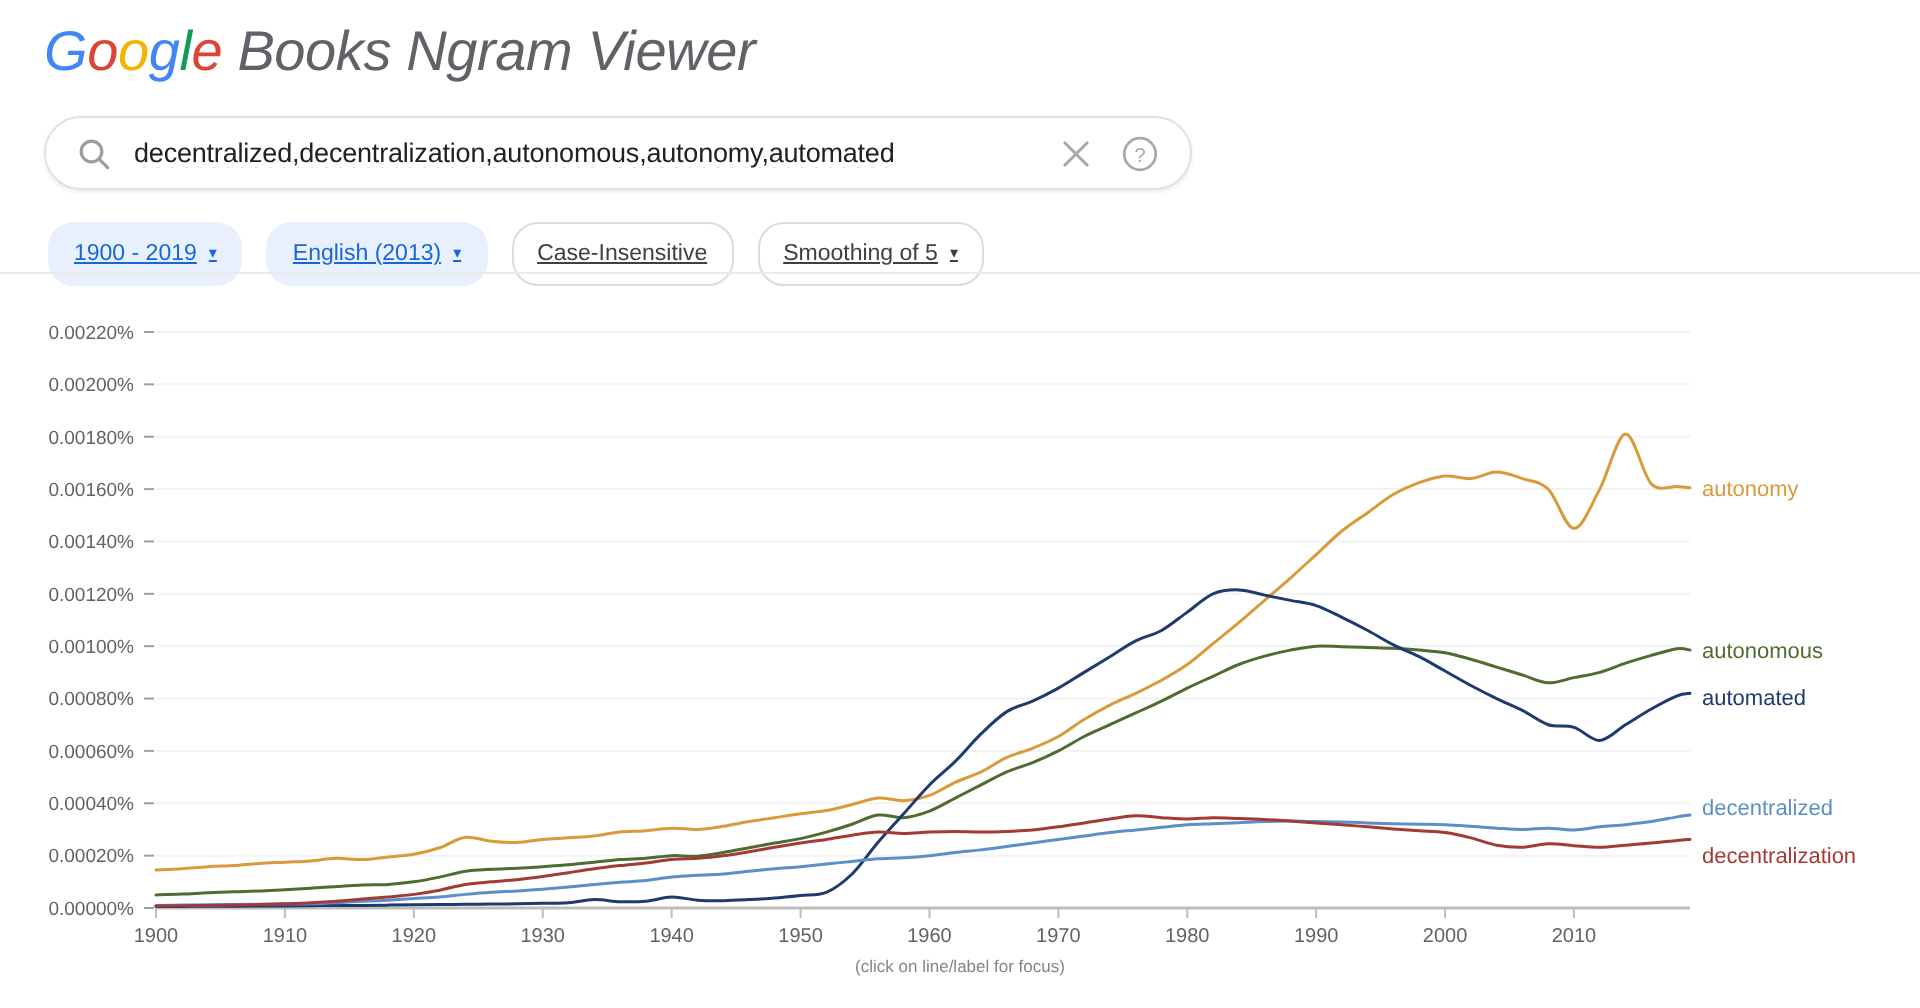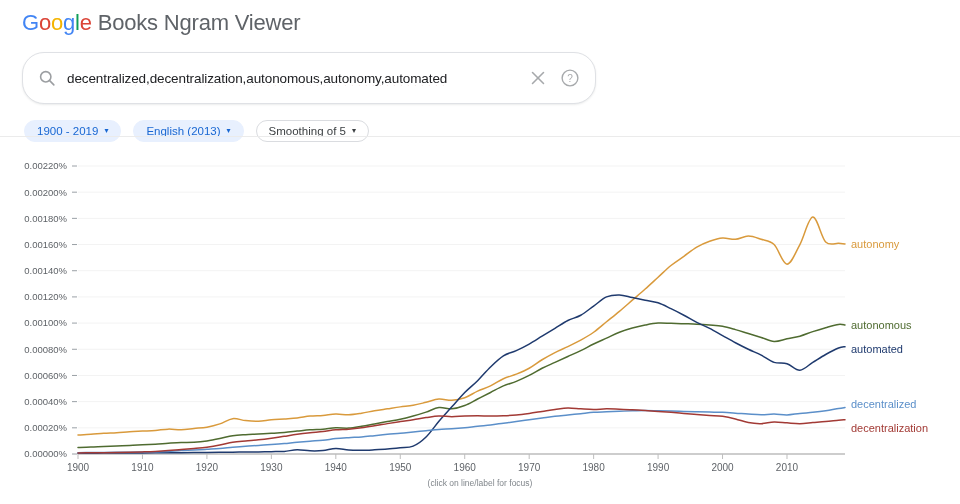--- a/index.html
+++ b/index.html
@@ -7,51 +7,51 @@
     margin: 0; padding: 0;
     width: 960px; height: 504px;
     background: #ffffff;
     font-family: "Liberation Sans", sans-serif;
     overflow: hidden;
   }
   #app { position: relative; width: 960px; height: 504px; background:#fff; }
 
   
   .header { padding: 10px 0 0 22px; }
-  .logo { font-size: 22px; letter-spacing: -0.2px; white-space: nowrap; }
+  .logo { font-size: 28px; letter-spacing: -0.2px; white-space: nowrap; font-style: italic; }
   .logo .g1 { color:#4285F4; } .logo .o1 { color:#DB4437; }
   .logo .o2 { color:#F4B400; } .logo .g2 { color:#4285F4; }
   .logo .l1 { color:#0F9D58; } .logo .e1 { color:#DB4437; }
   .logo .rest { color:#5f6368; }
 
   
   .search-wrap { margin: 16px 0 0 22px; }
   .search-box {
-    width: 574px; height: 52px;
+    width: 574px; height: 37px;
     border: 1px solid #dfe1e5; border-radius: 22px;
     background: #fff; display:flex; align-items:center;
     padding: 0 14px 0 14px;
     box-shadow: 0 1px 2px rgba(60,64,67,.10);
   }
   .search-icon { width:20px; height:20px; flex:0 0 20px; margin-right:10px; opacity:.62; }
   .query {
     flex:1 1 auto; font-size:13.5px; color:#202124; white-space:nowrap;
     overflow:hidden; letter-spacing:-0.1px;
     text-decoration: underline; text-decoration-style: wavy;
     text-decoration-color: rgba(219,68,55,.55);
     text-underline-offset: 2px; text-decoration-thickness: 1px;
   }
   .sb-btn { width:22px; height:22px; flex:0 0 22px; margin-left:10px; opacity:.55; cursor:pointer; }
 
   
   .chips { margin: 16px 0 0 24px; display:flex; gap:12px; align-items:center; }
   .chip {
-    height: 22px; border-radius: 13px; display:flex; align-items:center;
+    height: 32px; border-radius: 13px; display:flex; align-items:center;
     padding: 0 12px; font-size: 11.5px; white-space:nowrap; cursor:pointer;
-    border: 1px solid #dadce0; color:#3c4043; background:#fff;
+    border: 1px solid #dadce0; color:#3c4043; background:#fff;text-decoration:underline;
   }
   .chip.active { background:#e8f0fe; border-color:#e8f0fe; color:#1967d2; }
   .chip .caret { margin-left:6px; font-size:8px; line-height:1; }
 
   .divider { position:absolute; left:0; top:136px; width:960px; height:1px; background:#ebebeb; }
 
   
   .chart-area { position:absolute; left:0; top:142px; width:960px; height:362px; }
   .chart-svg { display:block; }
   .yt { font-size: 9.5px; fill:#5f6368; text-anchor:end; }
@@ -87,20 +87,23 @@
   </div>
 
   <div class="chips">
     <div class="chip active">
       <span>1900 - 2019</span>
       <span class="caret">▾</span>
     </div>
     <div class="chip active">
       <span>English (2013)</span>
       <span class="caret">▾</span>
+    </div>
+    <div class="chip">
+      <span>Case-Insensitive</span>
     </div>
     <div class="chip">
       <span>Smoothing of 5</span>
       <span class="caret">▾</span>
     </div>
   </div>
 
   <div class="divider"></div>
 
   <div class="chart-area">

